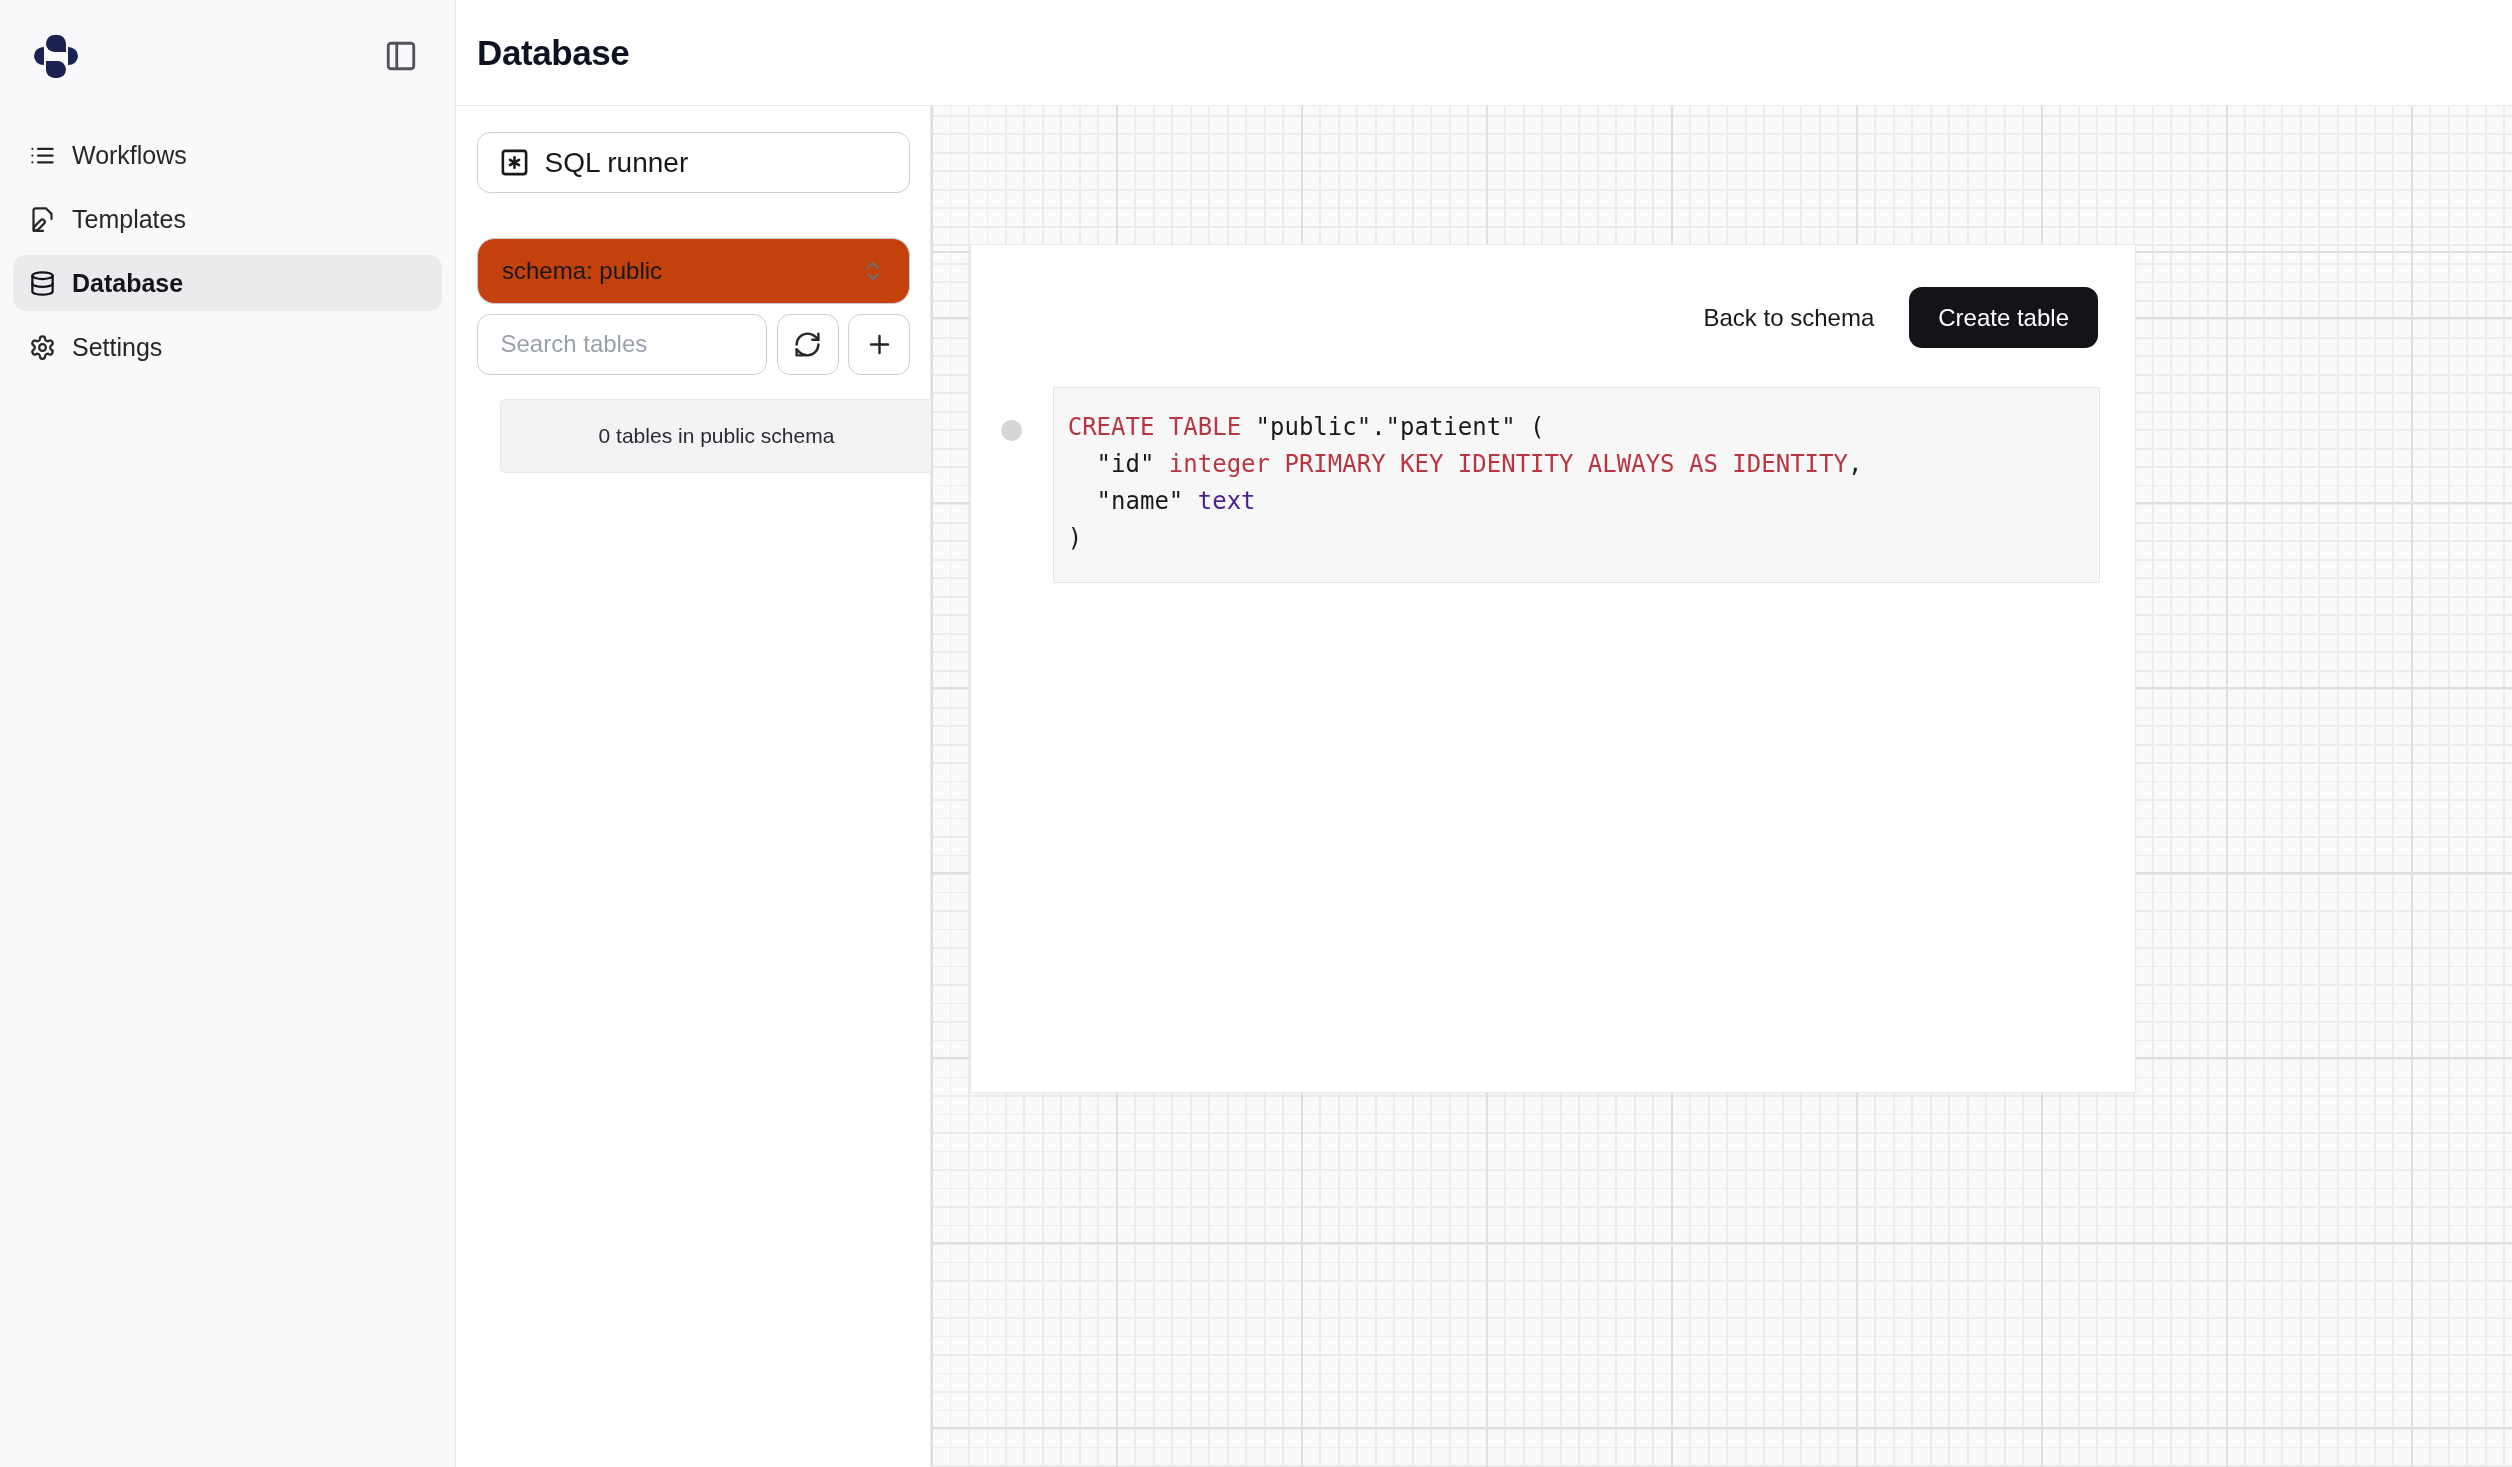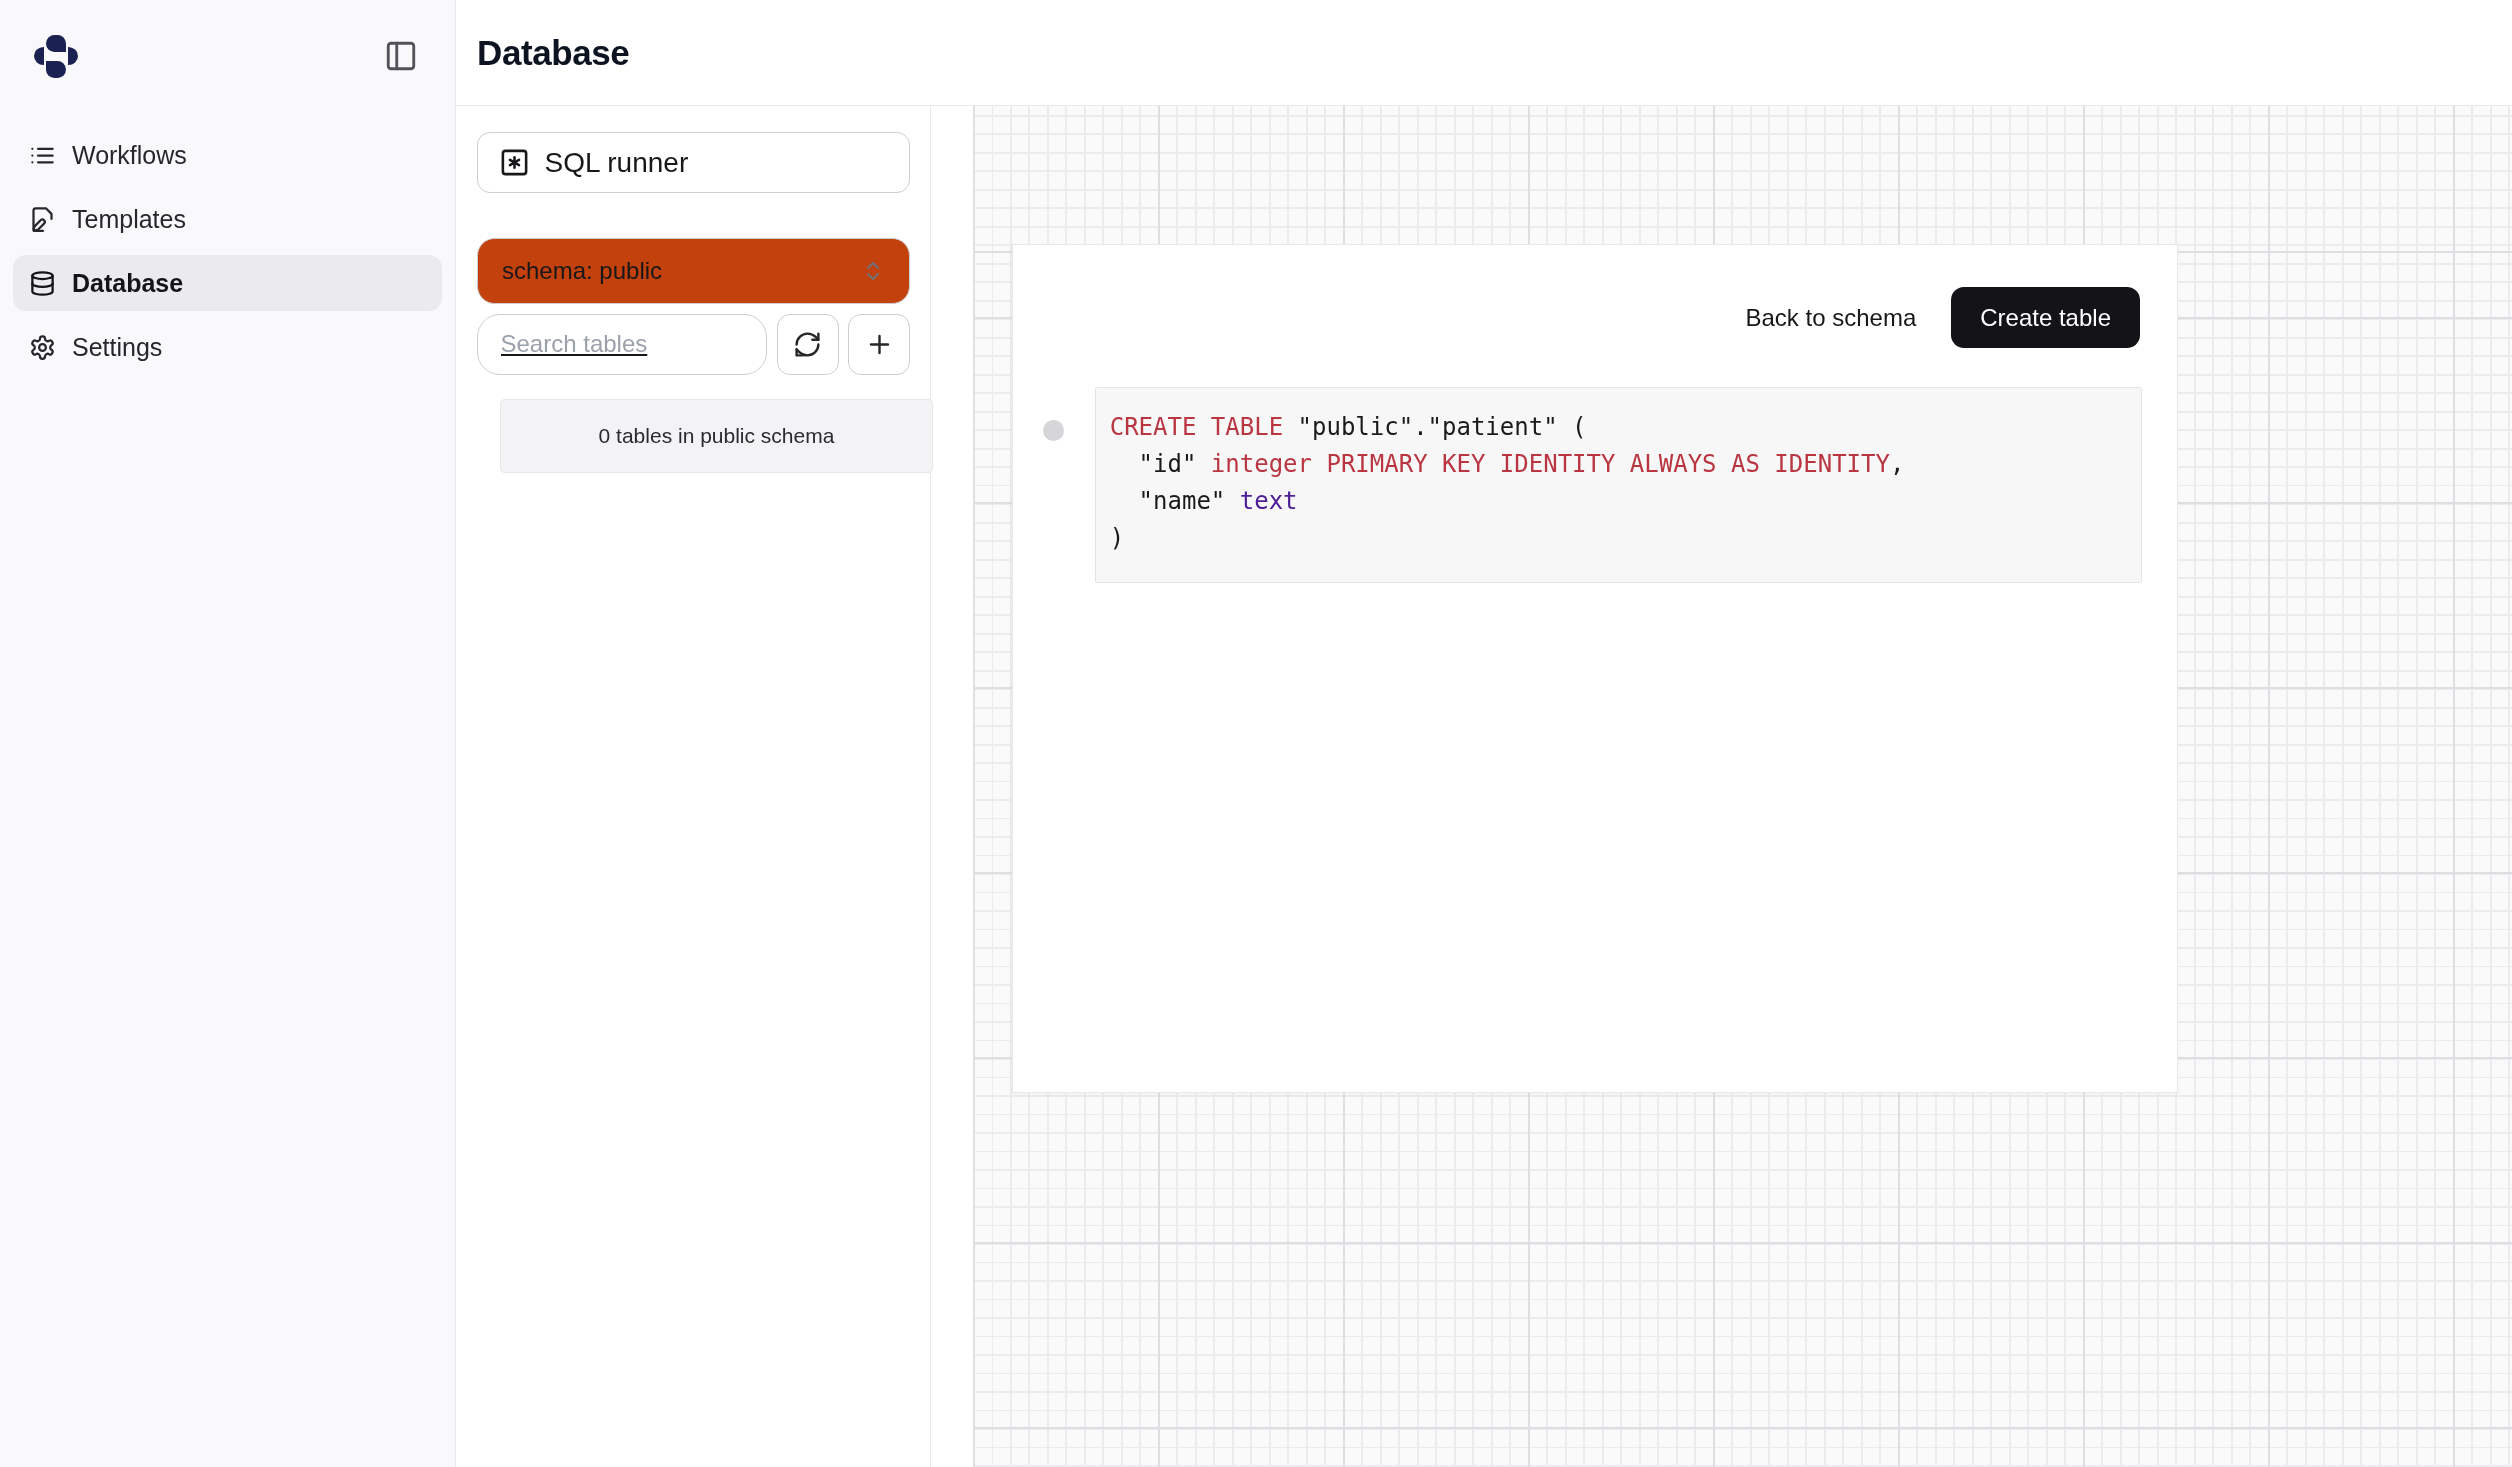--- a/index.html
+++ b/index.html
@@ -45,41 +45,41 @@
                 align-items:center; gap:14.5px; padding-left:21px; cursor:pointer; }
   .sql-runner svg { width:31px; height:31px; }
   .sql-runner-label { font-size:28px; font-weight:500; color:#18181b; }
   .schema-select { margin-top:45px; width:433px; height:66px; background:#c2410c;
                    border:1.6px solid #cdced3; border-radius:17.7px; display:flex;
                    align-items:center; justify-content:space-between;
                    padding:0 24px; cursor:pointer; }
   .schema-select-value { font-size:24px; color:#18181b; }
   .schema-select svg { width:24px; height:24px; }
   .search-row { margin-top:9.7px; width:433px; display:flex; gap:9.7px; }
-  .search-input { width:290px; height:61px; border:1.6px solid #cdced3; border-radius:23px;
+  .search-input { width:290px; height:61px; border:1.6px solid #cdced3; border-radius:13px;
                   font-size:24px; padding:0 22.5px; color:#18181b; outline:none;
-                  font-family:"Liberation Sans", sans-serif;text-decoration:underline; }
+                  font-family:"Liberation Sans", sans-serif; }
   .search-input::placeholder { color:#9aa1ab; }
   .icon-btn { width:62px; height:61px; background:#fff; border:1.6px solid #cdced3;
               border-radius:13px; display:flex; align-items:center; justify-content:center;
               cursor:pointer; }
   .icon-btn svg { width:29px; height:29px; }
   .info-box { margin-top:24px; width:433px; height:74px; background:#f3f3f5;
               border:1.6px solid #e7e7ea; border-radius:4.8px; display:flex;
               align-items:center; justify-content:center;margin-left:23px; }
   .info-box span { font-size:21px; color:#2b2b2f; }
 
   
   .canvas { flex:1; position:relative; background-color:#fafafa;
     background-image:
       repeating-linear-gradient(90deg,#dfdfe3 0 1.6px,transparent 1.6px 185px),
       repeating-linear-gradient(0deg,#dfdfe3 0 1.6px,transparent 1.6px 185px),
       repeating-linear-gradient(90deg,#ececee 0 1.6px,transparent 1.6px 18.5px),
       repeating-linear-gradient(0deg,#ececee 0 1.6px,transparent 1.6px 18.5px);
-    background-position:0 0, 0 147px, 0 0, 0 0;margin-left:42px; }
+    background-position:0 0, 0 147px, 0 0, 0 0; }
   .card { position:absolute; left:39px; top:138px; width:1166px; height:849px;
           background:#fff; border:1.6px solid #e8e8ea; box-shadow:0 1.6px 6.4px rgba(0,0,0,.03); }
   .card-actions { position:absolute; top:42px; right:37px; display:flex;
                   align-items:center; gap:35px; height:61px; }
   .ghost-btn { background:transparent; border:none; font-size:24px; font-weight:500;
                color:#18181b; cursor:pointer; font-family:"Liberation Sans", sans-serif; }
   .primary-btn { height:61px; padding:0 29px; background:#141418; color:#fff;
                  border:none; border-radius:13px; font-size:24px; font-weight:500;
                  cursor:pointer; font-family:"Liberation Sans", sans-serif; }
   .node-handle { position:absolute; left:30px; top:175px; width:21px; height:21px;

